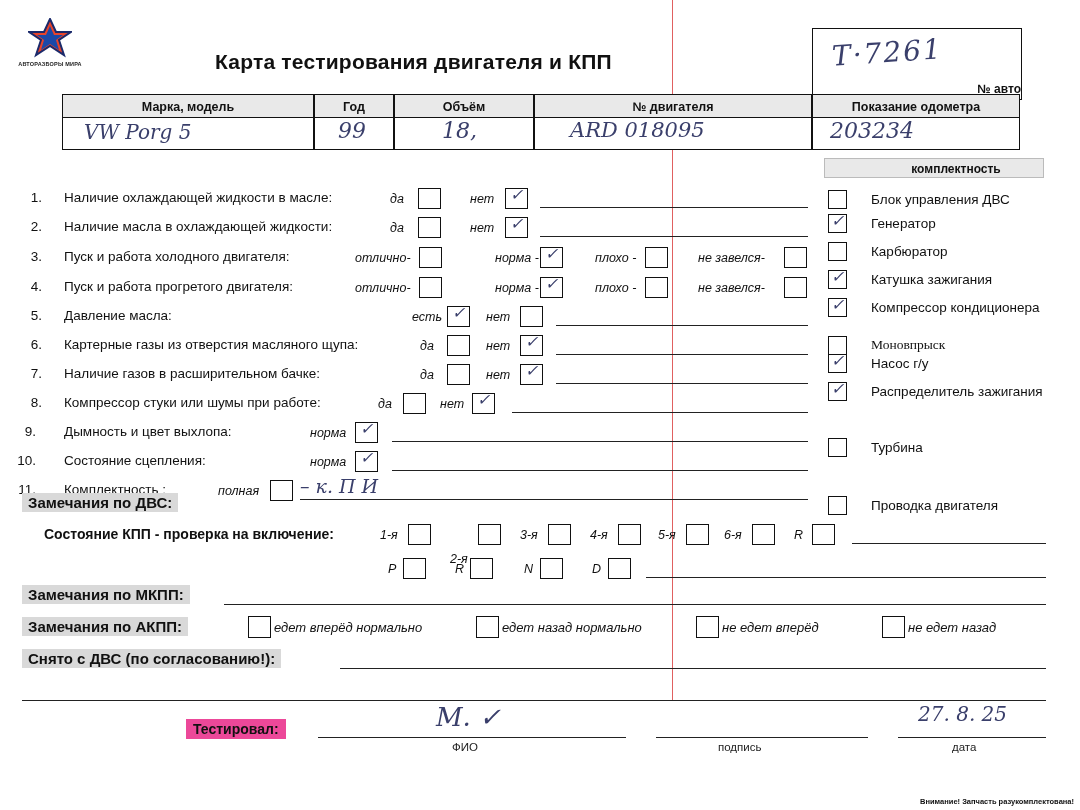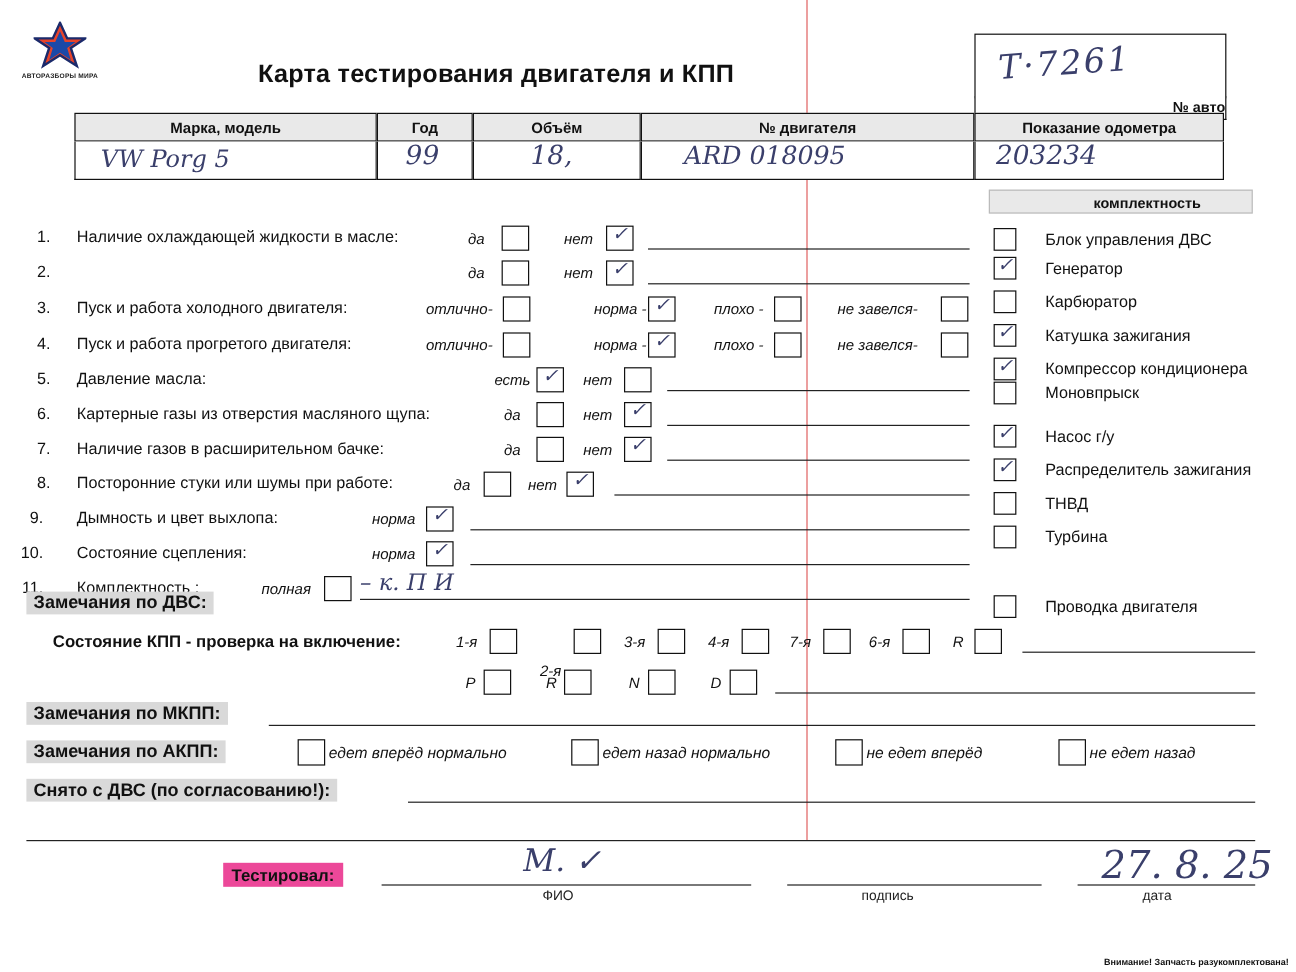--- a/index.html
+++ b/index.html
@@ -129,39 +129,35 @@
         <span class="tick">✓</span>
       </span>
     <span>Катушка зажигания</span>
   </div>
   <div class="komp-item" style="top:296px;">
     <span class="box">
         <span class="tick">✓</span>
       </span>
     <span>Компрессор кондиционера</span>
   </div>
-  <div class="komp-item" style="top:316px;">
+  <div class="komp-item" style="top:334px;font-family:Liberation Serif, serif;">
     <span class="box"></span>
     <span>Моновпрыск</span>
   </div>
   <div class="komp-item" style="top:352px;">
     <span class="box">
         <span class="tick">✓</span>
       </span>
     <span>Насос г/у</span>
   </div>
   <div class="komp-item" style="top:380px;">
     <span class="box">
         <span class="tick">✓</span>
       </span>
     <span>Распределитель зажигания</span>
-  </div>
-  <div class="komp-item" style="top:408px;">
-    <span class="box"></span>
-    <span>ТНВД</span>
   </div>
   <div class="komp-item" style="top:436px;">
     <span class="box"></span>
     <span>Турбина</span>
   </div>
   <div class="komp-item" style="top:494px;">
     <span class="box"></span>
     <span>Проводка двигателя</span>
   </div>
 
@@ -169,20 +165,21 @@
   <div class="q" style="left:64px;top:190px;">Наличие охлаждающей жидкости в масле:</div>
   <div class="opt" style="left:390px;top:192px;">да</div>
   <div class="cb" style="left:418px;top:188px;"></div>
   <div class="opt" style="left:470px;top:192px;">нет</div>
   <div class="cb" style="left:505px;top:188px;">
       <span class="tick" style="left:4px;">✓</span>
     </div>
   <div class="line" style="left:540px;top:207px;width:268px;"></div>
 
   <div class="qnum" style="left:22px;top:219px;">2.</div>
+  <div class="q" style="left:64px;top:219px;">Наличие масла в охлаждающей жидкости:</div>
   <div class="opt" style="left:390px;top:221px;">да</div>
   <div class="cb" style="left:418px;top:217px;"></div>
   <div class="opt" style="left:470px;top:221px;">нет</div>
   <div class="cb" style="left:505px;top:217px;">
       <span class="tick" style="left:4px;">✓</span>
     </div>
   <div class="line" style="left:540px;top:236px;width:268px;"></div>
 
   <div class="qnum" style="left:22px;top:249px;">3.</div>
   <div class="q" style="left:64px;top:249px;">Пуск и работа холодного двигателя:</div>
@@ -234,21 +231,21 @@
   <div class="q" style="left:64px;top:366px;">Наличие газов в расширительном бачке:</div>
   <div class="opt" style="left:420px;top:368px;">да</div>
   <div class="cb" style="left:447px;top:364px;"></div>
   <div class="opt" style="left:486px;top:368px;">нет</div>
   <div class="cb" style="left:520px;top:364px;">
       <span class="tick" style="left:4px;">✓</span>
     </div>
   <div class="line" style="left:556px;top:383px;width:252px;"></div>
 
   <div class="qnum" style="left:22px;top:395px;">8.</div>
-  <div class="q" style="left:64px;top:395px;">Посторонние стуки или шумы при работе:</div>
+  <div class="q" style="left:64px;top:395px;">Компрессор стуки или шумы при работе:</div>
   <div class="opt" style="left:378px;top:397px;">да</div>
   <div class="cb" style="left:403px;top:393px;"></div>
   <div class="opt" style="left:440px;top:397px;">нет</div>
   <div class="cb" style="left:472px;top:393px;">
       <span class="tick" style="left:4px;">✓</span>
     </div>
   <div class="line" style="left:512px;top:412px;width:296px;"></div>
 
   <div class="qnum" style="left:16px;top:424px;">9.</div>
   <div class="q" style="left:64px;top:424px;">Дымность и цвет выхлопа:</div>
@@ -279,21 +276,21 @@
 
   <div class="sect" style="left:44px;top:526px;font-size:14px;">Состояние КПП - проверка на включение:</div>
   <div class="gear-lbl" style="left:380px;top:528px;">1-я</div>
   <div class="cb" style="left:408px;top:524px;"></div>
   <div class="gear-lbl" style="left:450px;top:552px;">2-я</div>
   <div class="cb" style="left:478px;top:524px;"></div>
   <div class="gear-lbl" style="left:520px;top:528px;">3-я</div>
   <div class="cb" style="left:548px;top:524px;"></div>
   <div class="gear-lbl" style="left:590px;top:528px;">4-я</div>
   <div class="cb" style="left:618px;top:524px;"></div>
-  <div class="gear-lbl" style="left:658px;top:528px;">7-я</div>
+  <div class="gear-lbl" style="left:658px;top:528px;">5-я</div>
   <div class="cb" style="left:686px;top:524px;"></div>
   <div class="gear-lbl" style="left:724px;top:528px;">6-я</div>
   <div class="cb" style="left:752px;top:524px;"></div>
   <div class="gear-lbl" style="left:794px;top:528px;">R</div>
   <div class="cb" style="left:812px;top:524px;"></div>
   <div class="line" style="left:852px;top:543px;width:194px;"></div>
 
   <div class="gear-lbl" style="left:388px;top:562px;">P</div>
   <div class="cb" style="left:403px;top:558px;"></div>
   <div class="gear-lbl" style="left:455px;top:562px;">R</div>
@@ -324,20 +321,20 @@
   <div class="sect" style="left:22px;top:650px;">
     <span class="sect-hl">Снято с ДВС (по согласованию!):</span>
   </div>
   <div class="line" style="left:340px;top:668px;width:706px;"></div>
   <div class="line" style="left:22px;top:700px;width:1024px;"></div>
 
   <div class="tested">Тестировал:</div>
   <div class="hw" style="left:436px;top:702px;font-size:26px;">М. ✓</div>
   <div class="line" style="left:318px;top:737px;width:308px;"></div>
   <div class="line" style="left:656px;top:737px;width:212px;"></div>
-  <div class="hw" style="left:918px;top:702px;font-size:32px;">27. 8. 25</div>
+  <div class="hw" style="left:918px;top:702px;font-size:20px;">27. 8. 25</div>
   <div class="line" style="left:898px;top:737px;width:148px;"></div>
   <div class="cap" style="left:452px;top:741px;">ФИО</div>
   <div class="cap" style="left:718px;top:741px;">подпись</div>
   <div class="cap" style="left:952px;top:741px;">дата</div>
 
   <div class="warn">Внимание! Запчасть разукомплектована!</div>
 </div>
 
 </body></html>

